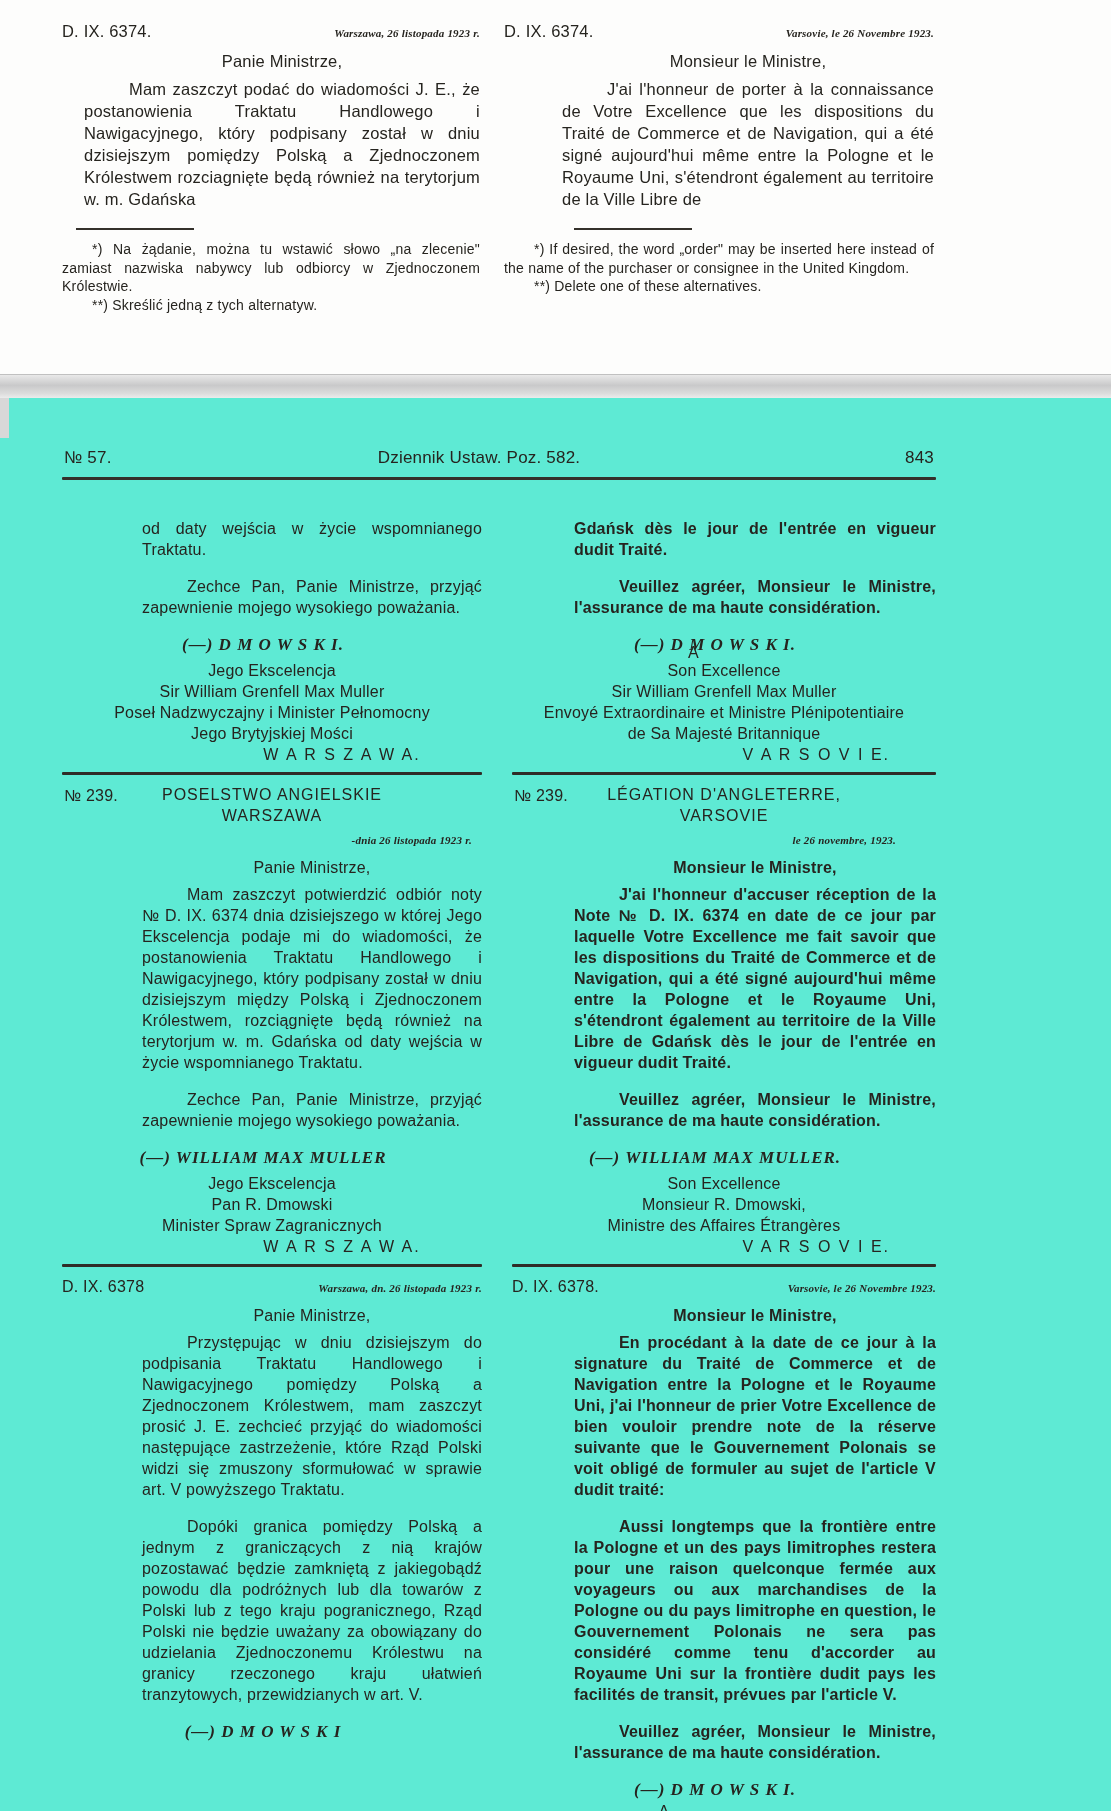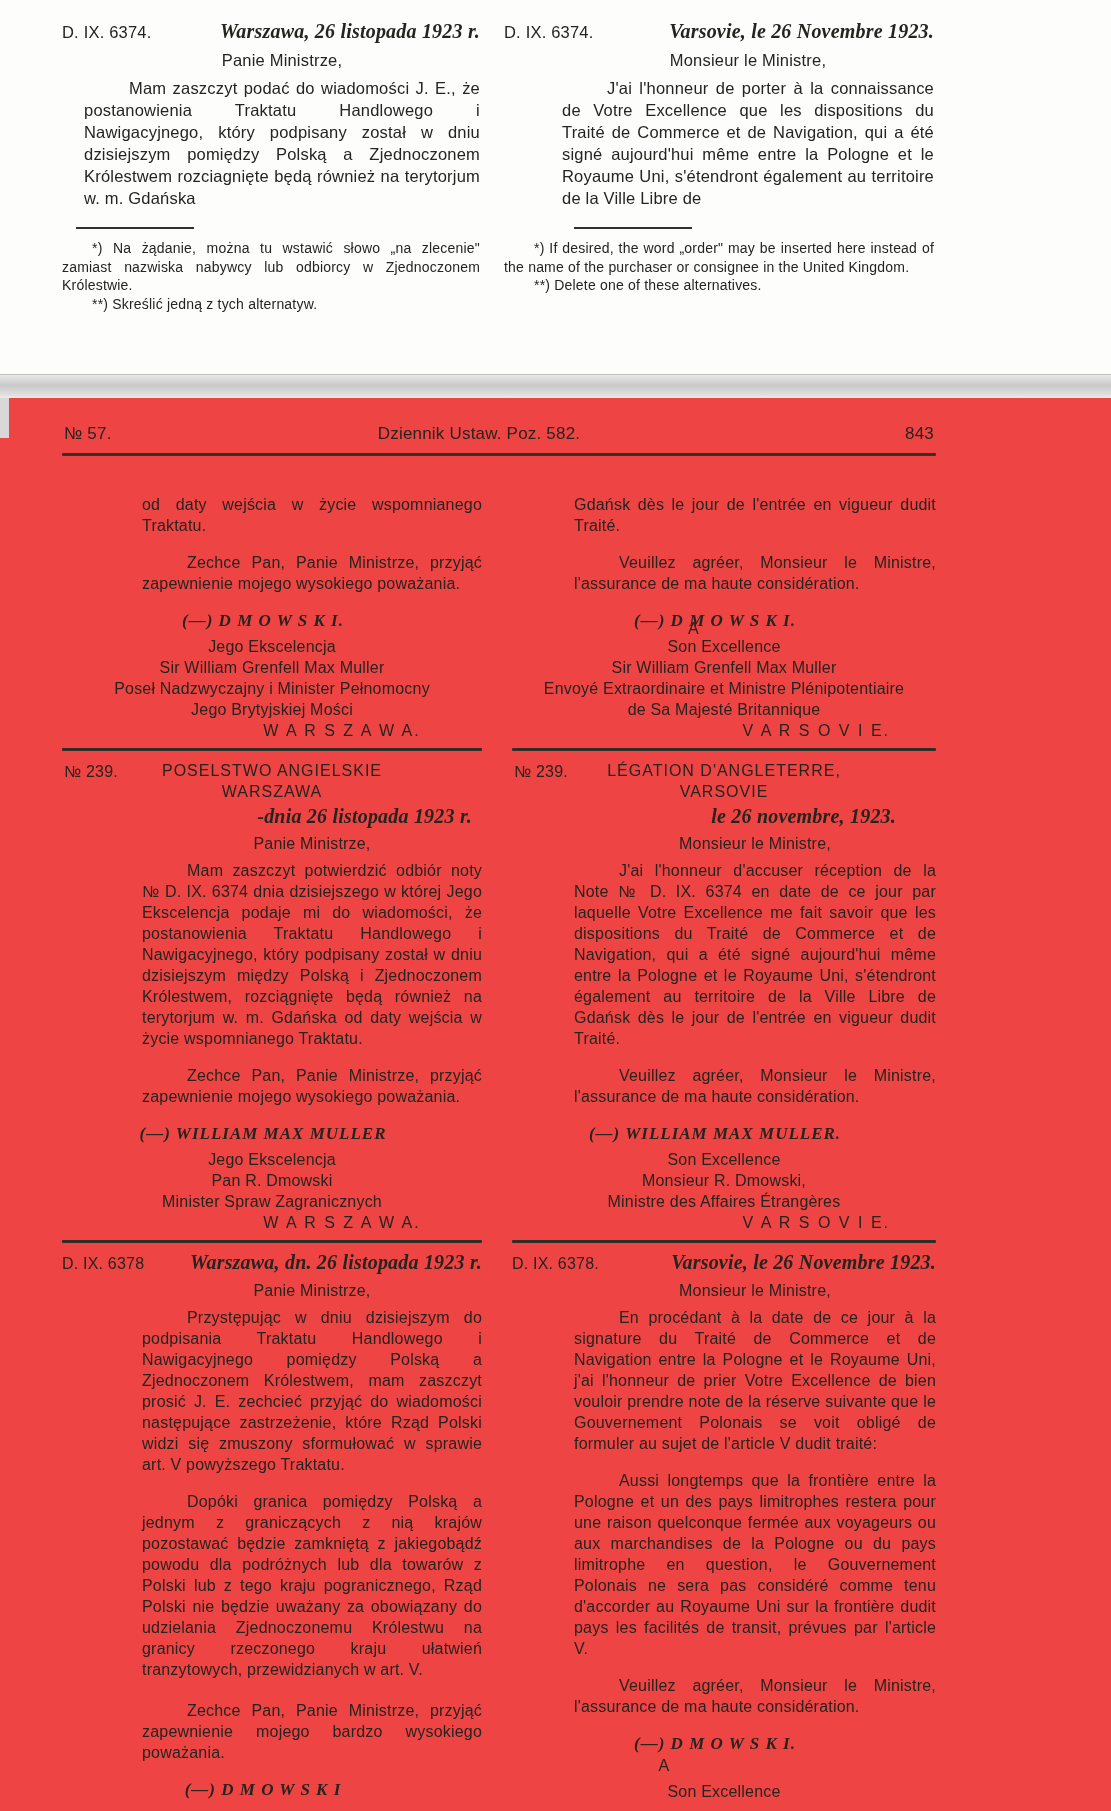--- a/index.html
+++ b/index.html
@@ -17,41 +17,41 @@
   .p1cols{display:grid;grid-template-columns:418px 430px;column-gap:26px;margin-left:62px;gap:24px;}
   
   .band{
     height:24px;width:1111px;
     background:linear-gradient(#e9e9e9, #c9c9ca 45%, #dcdcdc 80%, #ececec);
     border-top:1px solid #c0c0c0;
     box-sizing:border-box;
   }
   .edge-artifact{position:absolute;left:0;width:9px;height:40px;background:#d8d8d8;}
   
-  .p2{height:1413px;padding-top:26px;box-sizing:border-box;background:#ef4444;}
+  .p2{height:1413px;padding-top:50px;box-sizing:border-box;background:#5eead4;}
   .content{margin-left:62px;width:874px;}
   .p2head{position:relative;height:24px;font-size:17px;}
   .p2head .issue{position:absolute;left:2px;top:0;}
   .p2head .title{position:absolute;left:0;right:40px;text-align:center;top:0;}
   .p2head .pageno{position:absolute;right:2px;top:0;margin-left:17px;}
   .headrule{height:3px;background:#34312b;margin-top:5px;border-radius:1px;}
   .p2cols{display:grid;grid-template-columns:420px 424px;column-gap:30px;margin-top:22px;}
   
   .col{font-size:16px;line-height:21px;}
   .p1 .col{font-size:16.5px;line-height:22px;}
   .refrow{display:flex;justify-content:space-between;align-items:baseline;}
   .refrow .ref{white-space:nowrap;}
   .date-it{
     font-family:"Liberation Serif", serif;
-    font-style:italic;font-weight:bold;font-size:20px;white-space:nowrap;
+    font-style:italic;font-weight:bold;font-size:11px;white-space:nowrap;
   }
   .lbody{padding-left:22px;}          
   .rbody{padding-left:58px;}
   .mlbody{padding-left:80px;}         
-  .mrbody{padding-left:62px;}
+  .mrbody{padding-left:62px;font-weight:bold;}
   .salut{text-align:center;margin-top:6px;}
   .par{text-align:justify;text-indent:45px;margin-top:6px;}
   .par2{text-align:justify;text-indent:45px;margin-top:0;}
   .cont{text-align:justify;margin-top:16px;}
   .closing{text-align:justify;text-indent:45px;margin-top:8px;}
   .sig{
     text-align:center;padding-right:18px;margin-top:4px;
     font-family:"Liberation Serif", serif;font-style:italic;font-weight:bold;
     font-size:17px;letter-spacing:1px;white-space:nowrap;
   }
@@ -175,21 +175,20 @@
 
           <div>
             <div class="refrow">
               <span class="ref">D. IX. 6378</span>
               <span class="date-it">Warszawa, dn. 26 listopada 1923 r.</span>
             </div>
             <div class="mlbody">
               <div class="salut">Panie Ministrze,</div>
               <p class="par">Przystępując w dniu dzisiejszym do podpisania Traktatu Handlowego i Nawigacyjnego pomiędzy Polską a Zjednoczonem Królestwem, mam zaszczyt prosić J. E. zechcieć przyjąć do wiadomości następujące zastrzeżenie, które Rząd Polski widzi się zmuszony sformułować w sprawie art. V powyższego Traktatu.</p>
               <p class="par2">Dopóki granica pomiędzy Polską a jednym z graniczących z nią krajów pozostawać będzie zamkniętą z jakiegobądź powodu dla podróżnych lub dla towarów z Polski lub z tego kraju pogranicznego, Rząd Polski nie będzie uważany za obowiązany do udzielania Zjednoczonemu Królestwu na granicy rzeczonego kraju ułatwień tranzytowych, przewidzianych w art. V.</p>
-              <p class="closing" style="margin-top:20px;">Zechce Pan, Panie Ministrze, przyjąć zapewnienie mojego bardzo wysokiego poważania.</p>
             </div>
             <div class="sig" style="margin-top:6px;">(—)  D M O W S K I</div>
 
           </div>
         </div>
 
         <div class="col">
 
           <div>
             <div class="mrbody">

